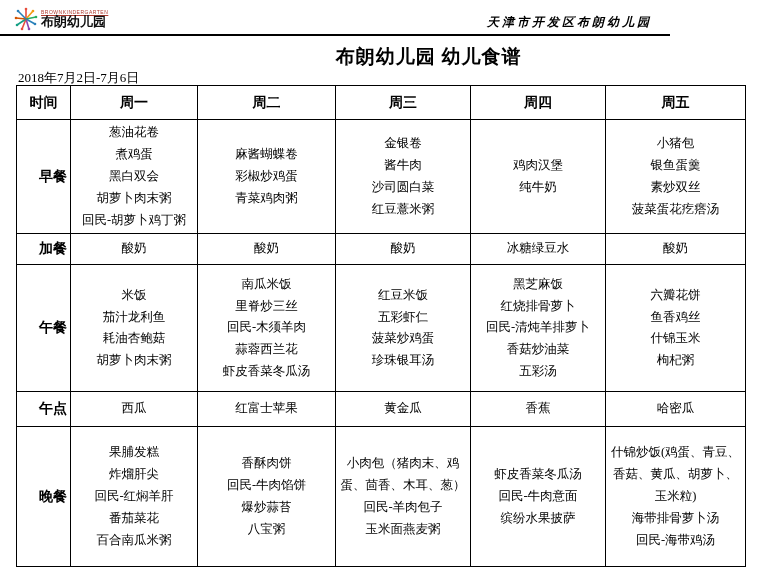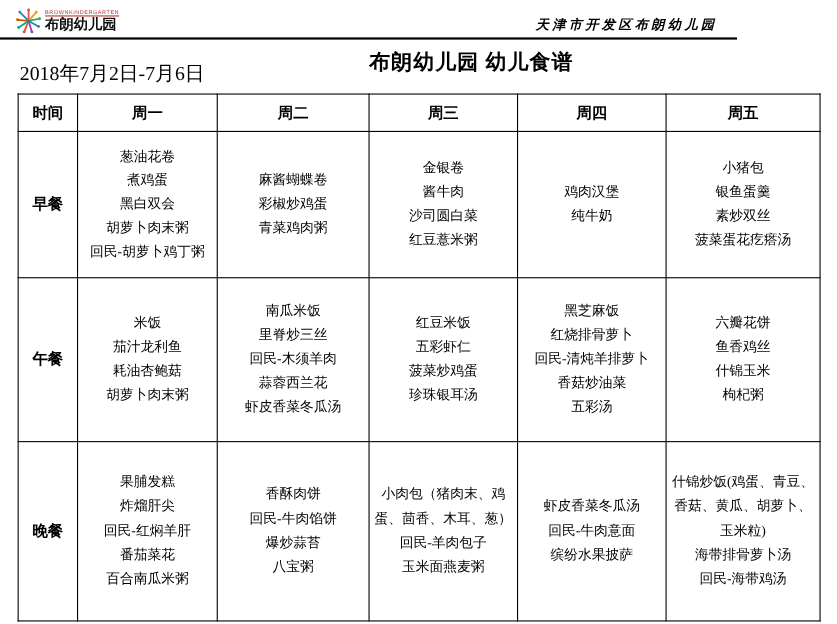--- a/index.html
+++ b/index.html
@@ -38,41 +38,42 @@
     font-size: 12px; letter-spacing: 3px;
   }
   
   .doc-title {
     position: absolute; left: 0; top: 44px; width: 761px;
     text-align: center; font-weight: bold; font-size: 19px;
     letter-spacing: 1px;
     margin-left: 48px;
   }
   .date-range {
-    position: absolute; left: 18px; top: 55px;
-    font-size: 18px;
+    position: absolute; left: 18px; top: 69px;
+    font-size: 13px;
   }
   
   table.menu {
     position: absolute; left: 16px; top: 85px;
     width: 729px; height: 480px;
     border-collapse: collapse; table-layout: fixed; padding-left: 13px;
   }
   table.menu th, table.menu td {
     border: 1px solid #000;
     text-align: center; vertical-align: middle;
     padding: 2px 3px;
   }
   table.menu thead th {
     font-size: 14px; font-weight: bold; height: 34px;
     font-family: "Liberation Sans", sans-serif;
   }
   table.menu tbody th {
     font-size: 14px; font-weight: bold;
     font-family: "Liberation Sans", sans-serif;
+    text-align: right;
   }
   table.menu td {
     font-size: 12.5px; line-height: 1.75;
   }
   .dish { display: block; }
 </style>
 </head>
 <body>
 
 <div class="page-header">
@@ -154,20 +155,38 @@
           <div class="dish">鸡肉汉堡</div>
           <div class="dish">纯牛奶</div>
         </td>
         <td>
           <div class="dish">小猪包</div>
           <div class="dish">银鱼蛋羹</div>
           <div class="dish">素炒双丝</div>
           <div class="dish">菠菜蛋花疙瘩汤</div>
         </td>
       </tr>
+      <tr style="height: 31px;">
+        <th>加餐</th>
+        <td>
+          <div class="dish">酸奶</div>
+        </td>
+        <td>
+          <div class="dish">酸奶</div>
+        </td>
+        <td>
+          <div class="dish">酸奶</div>
+        </td>
+        <td>
+          <div class="dish">冰糖绿豆水</div>
+        </td>
+        <td>
+          <div class="dish">酸奶</div>
+        </td>
+      </tr>
       <tr style="height: 127px;">
         <th>午餐</th>
         <td>
           <div class="dish">米饭</div>
           <div class="dish">茄汁龙利鱼</div>
           <div class="dish">耗油杏鲍菇</div>
           <div class="dish">胡萝卜肉末粥</div>
         </td>
         <td>
           <div class="dish">南瓜米饭</div>
@@ -189,20 +208,38 @@
           <div class="dish">香菇炒油菜</div>
           <div class="dish">五彩汤</div>
         </td>
         <td>
           <div class="dish">六瓣花饼</div>
           <div class="dish">鱼香鸡丝</div>
           <div class="dish">什锦玉米</div>
           <div class="dish">枸杞粥</div>
         </td>
       </tr>
+      <tr style="height: 35px;">
+        <th>午点</th>
+        <td>
+          <div class="dish">西瓜</div>
+        </td>
+        <td>
+          <div class="dish">红富士苹果</div>
+        </td>
+        <td>
+          <div class="dish">黄金瓜</div>
+        </td>
+        <td>
+          <div class="dish">香蕉</div>
+        </td>
+        <td>
+          <div class="dish">哈密瓜</div>
+        </td>
+      </tr>
       <tr style="height: 140px;">
         <th>晚餐</th>
         <td>
           <div class="dish">果脯发糕</div>
           <div class="dish">炸熘肝尖</div>
           <div class="dish">回民-红焖羊肝</div>
           <div class="dish">番茄菜花</div>
           <div class="dish">百合南瓜米粥</div>
         </td>
         <td>

